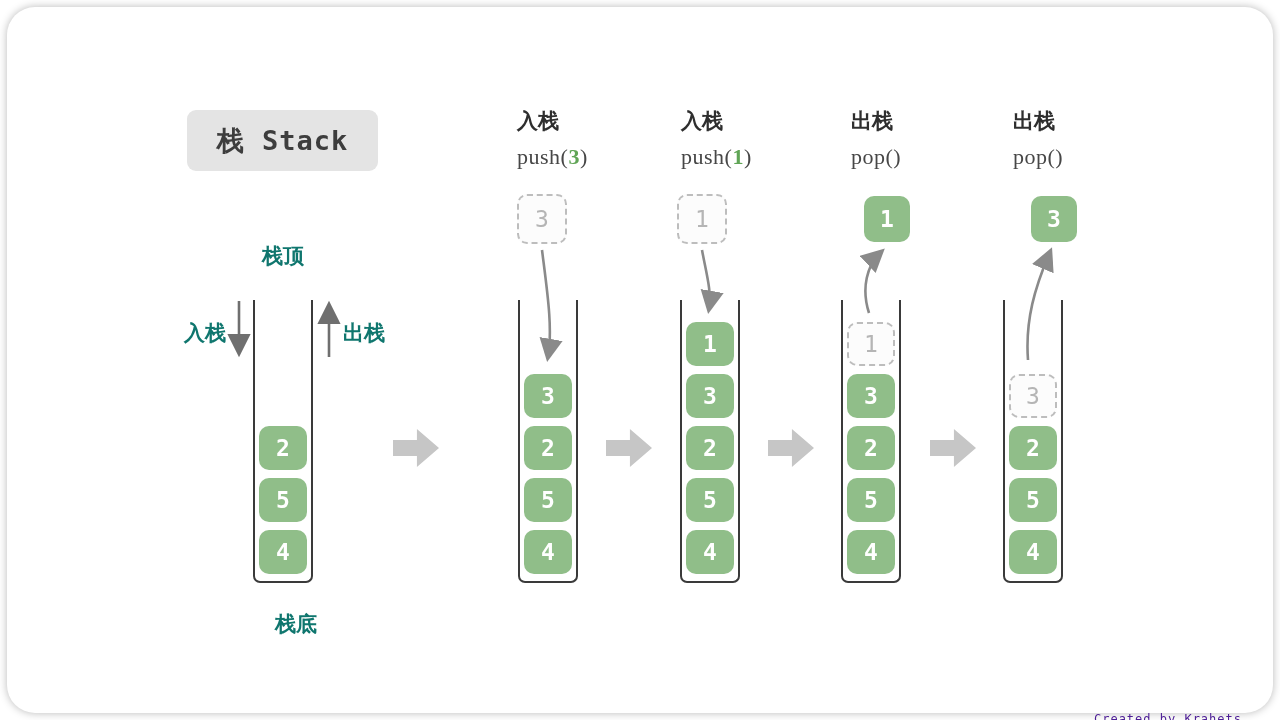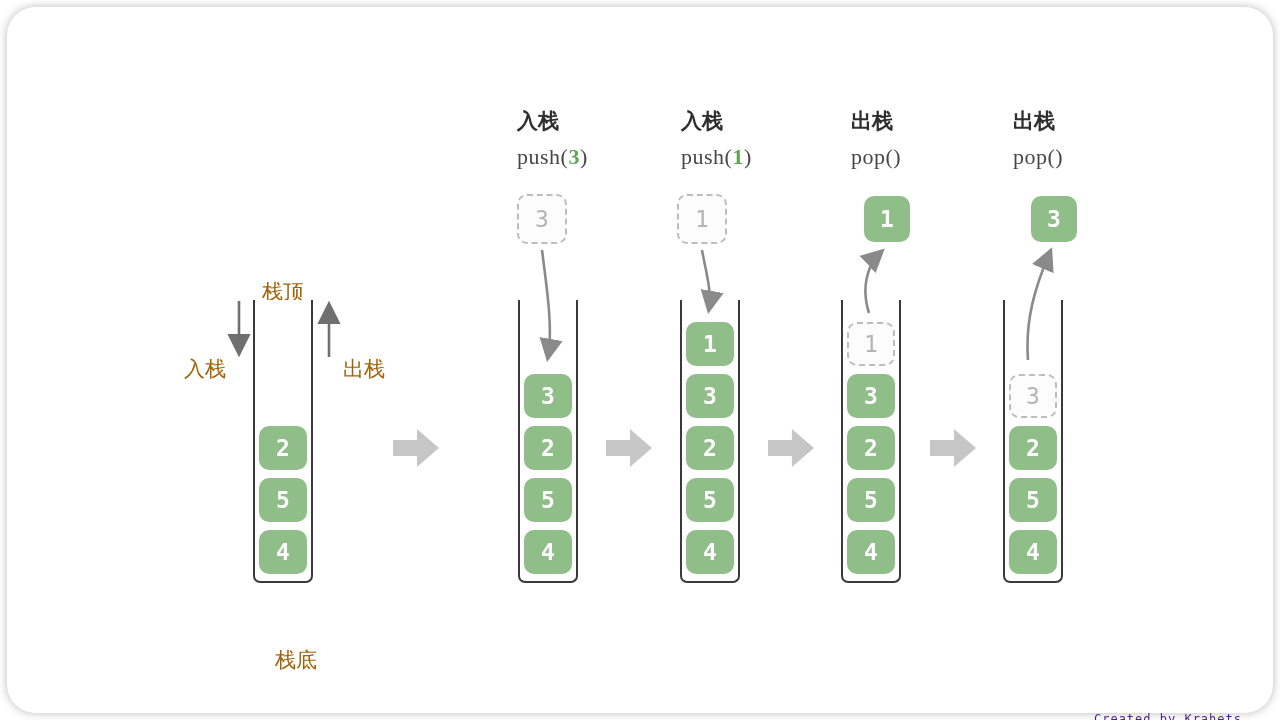--- a/index.html
+++ b/index.html
@@ -15,21 +15,21 @@
   
   .title-box{
     position:absolute;left:187px;top:110px;width:191px;height:61px;
     background:#e4e4e4;border-radius:9px;
     display:flex;align-items:center;justify-content:center;
     font-family:"DejaVu Sans Mono","Liberation Mono",monospace;
     font-size:27px;font-weight:700;color:#3d3d3d;letter-spacing:1px;
   }
   
   .side-label{
-    position:absolute;font-size:21px;font-weight:400;color:#a16207;white-space:nowrap;margin-top:36px;
+    position:absolute;font-size:21px;font-weight:700;color:#0f766e;white-space:nowrap;
   }
   .centered60{width:60px;text-align:center;}
   
   .tube{
     position:absolute;top:300px;width:60px;height:283px;box-sizing:border-box;
     border-left:2px solid #3a3a3a;border-right:2px solid #3a3a3a;border-bottom:2px solid #3a3a3a;
     border-radius:0 0 7px 7px;background:#ffffff;
     display:flex;flex-direction:column;justify-content:flex-end;align-items:center;
     gap:8px;padding-bottom:7px;
   }
@@ -76,20 +76,23 @@
     font-family:"DejaVu Sans Mono","Liberation Mono",monospace;
     font-size:12px;color:#4c1d95;letter-spacing:1px;margin-top:40px;
   }
 </style>
 </head>
 <body>
 
 <div class="canvas">
   <div class="card"></div>
 
+  <div class="title-box">
+    <span>栈 Stack</span>
+  </div>
 
   <div class="side-label centered60" style="left:253px;top:242px;">栈顶</div>
   <div class="side-label centered60" style="left:266px;top:610px;">栈底</div>
   <div class="side-label" style="left:184px;top:319px;">入栈</div>
   <div class="side-label" style="left:343px;top:319px;">出栈</div>
 
   <div class="op" style="left:517px;">
     <div class="line1">入栈</div>
     <div class="line2"><span>push(</span><span class="num">3</span><span>)</span></div>
   </div>

